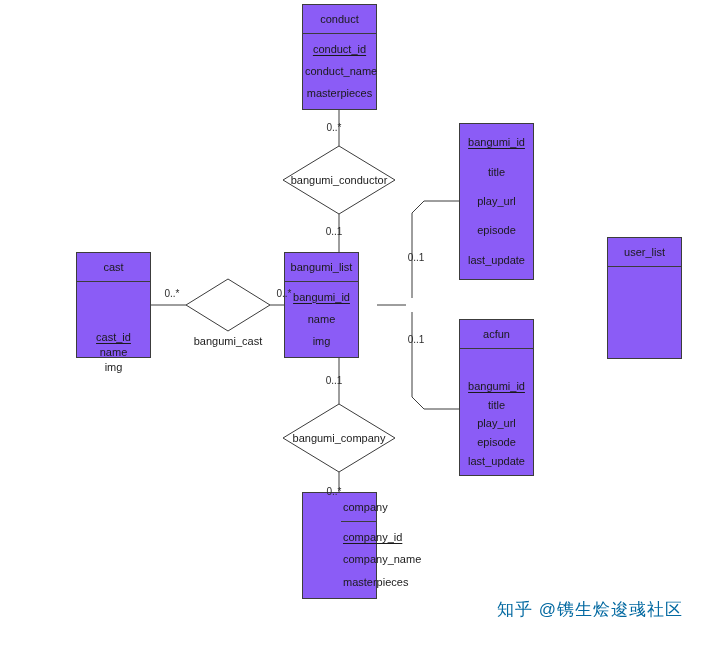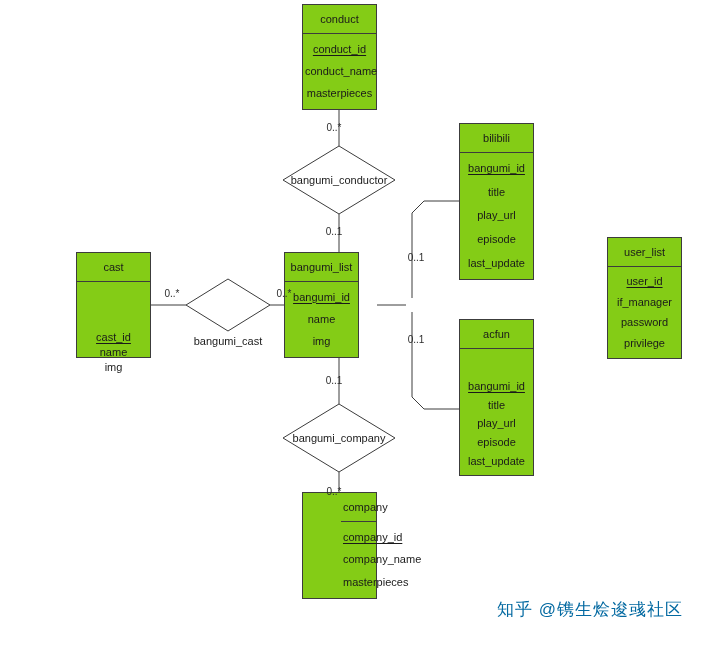--- a/index.html
+++ b/index.html
@@ -26,21 +26,21 @@
     left: 0;
     top: 0;
     width: 720px;
     height: 647px;
   }
   
   .entity {
     position: absolute;
     box-sizing: border-box;
     border: 1px solid #3c3c3c;
-    background: #84cc16;
+    background: #8b5cf6;
     display: flex;
     flex-direction: column;
   }
   .entity-header {
     box-sizing: border-box;
     border-bottom: 1px solid #3c3c3c;
     text-align: center;
     font-size: 11px;
     line-height: 1;
     padding: 9px 2px 8px 2px;
@@ -145,47 +145,40 @@
       </div>
       <div class="entity" style="left: 302px; top: 492px; width: 75px; height: 107px; padding-left: 38px;">
         <div class="entity-header">company</div>
         <div class="entity-attrs">
           <div class="attr pk">company_id</div>
           <div class="attr">company_name</div>
           <div class="attr">masterpieces</div>
         </div>
       </div>
       <div class="entity" style="left: 459px; top: 123px; width: 75px; height: 157px;">
-        <div class="entity-header">bilibili</div>
         <div class="entity-attrs">
           <div class="attr pk">bangumi_id</div>
           <div class="attr">title</div>
           <div class="attr">play_url</div>
           <div class="attr">episode</div>
           <div class="attr">last_update</div>
         </div>
       </div>
       <div class="entity" style="left: 459px; top: 319px; width: 75px; height: 157px; gap: 24px;">
         <div class="entity-header">acfun</div>
         <div class="entity-attrs">
           <div class="attr pk">bangumi_id</div>
           <div class="attr">title</div>
           <div class="attr">play_url</div>
           <div class="attr">episode</div>
           <div class="attr">last_update</div>
         </div>
       </div>
       <div class="entity" style="left: 607px; top: 237px; width: 75px; height: 122px;">
         <div class="entity-header">user_list</div>
-        <div class="entity-attrs">
-          <div class="attr pk">user_id</div>
-          <div class="attr">if_manager</div>
-          <div class="attr">password</div>
-          <div class="attr">privilege</div>
-        </div>
       </div>
     </div>
 
   <div id="rel-label-layer">
       <div class="rel-label" style="left: 339px; top: 180px;">bangumi_conductor</div>
       <div class="rel-label" style="left: 228px; top: 305px; margin-top: 36px;">bangumi_cast</div>
       <div class="rel-label" style="left: 339px; top: 438px;">bangumi_company</div>
     </div>
 
   <div id="cardinality-layer">

